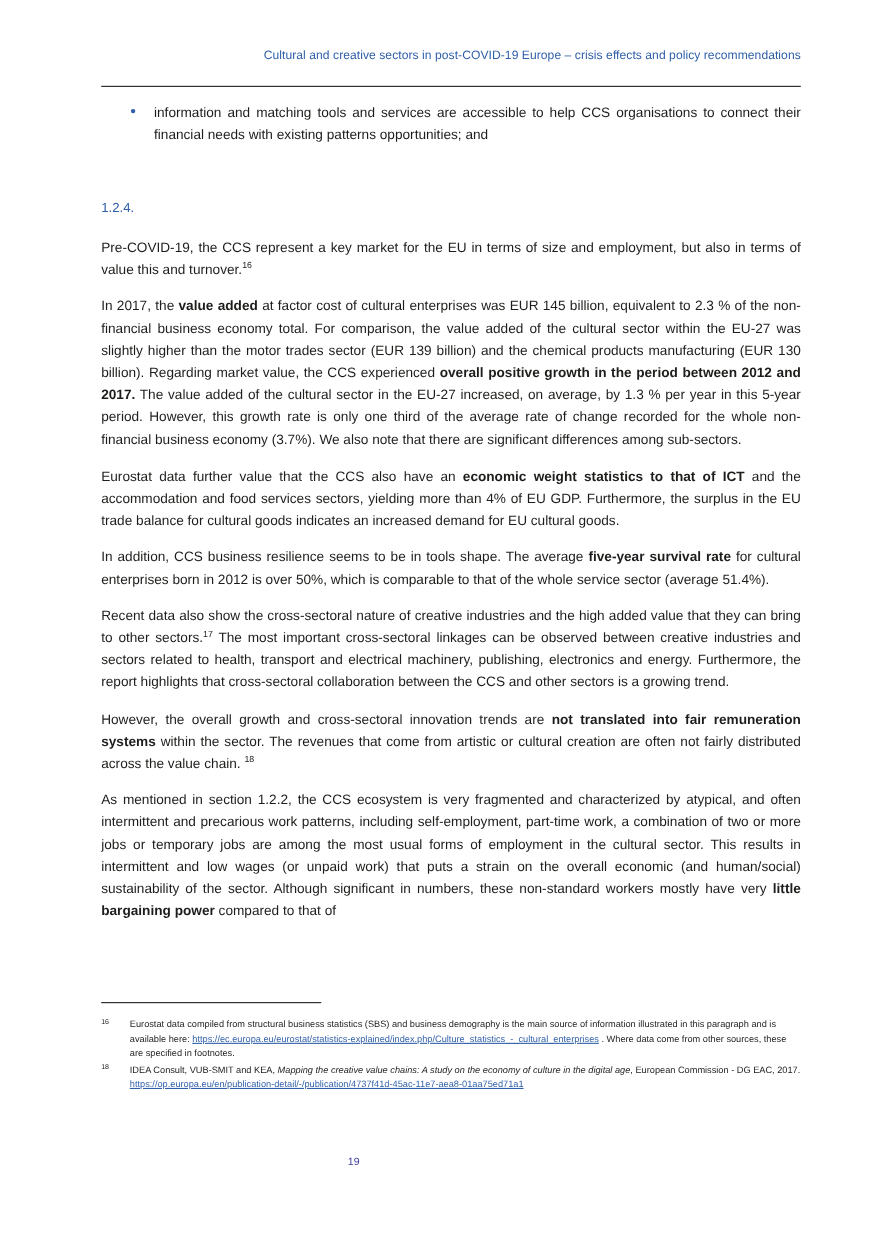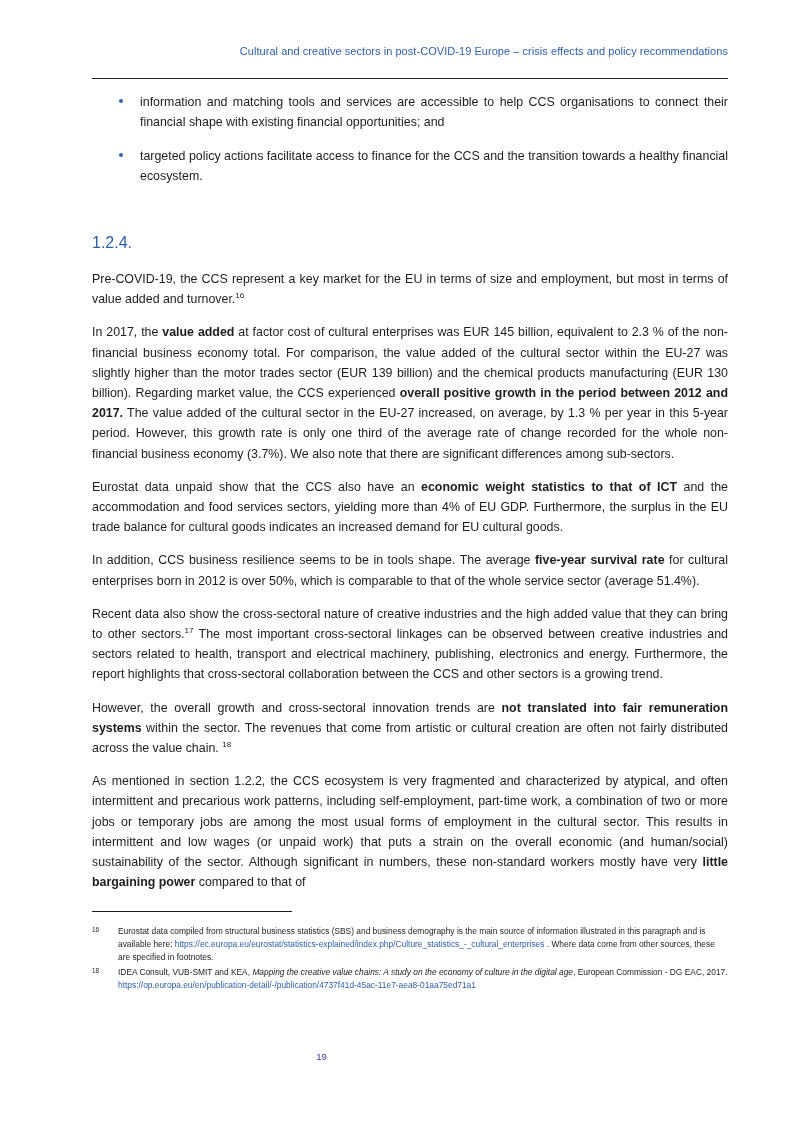--- a/index.html
+++ b/index.html
@@ -70,21 +70,21 @@
     top: 7px;
     width: 4px;
     height: 4px;
     border-radius: 50%;
     background: #2f5fa8;
   }
   
   .section-heading {
     margin-top: 47px;
     color: #2f5fa8;
-    font-size: 16px;
+    font-size: 12px;
     line-height: 20px;
     display: flex;
   }
   .section-heading .num {
     width: 85px;
     flex: 0 0 85px;
   }
   
   p.body {
     margin: 0 0 13px 0;
@@ -125,20 +125,21 @@
     text-align: left;
   }
   .footnote .fn-num {
     position: absolute;
     left: 0;
     top: -2px;
     font-size: 6.4px;
   }
   .footnote a, .footnote .link {
     color: #2f5fa8;
+    text-decoration: underline;
     word-break: break-all;
   }
   .footnote i { font-style: italic; }
   
   .page-number {
     position: absolute;
     left: 0;
     top: 1051px;
     width: 643px;
     text-align: center;
@@ -152,35 +153,31 @@
 <div class="page">
 
   <div class="running-header">Cultural and creative sectors in post-COVID-19 Europe – crisis effects and policy recommendations</div>
   <div class="header-rule"></div>
 
   <div class="content">
 
     <ul class="bullets">
       <li>
         <span class="dot"></span>
-        <span>information and matching tools and services are accessible to help CCS organisations to connect their financial shape with existing financial opportunities; and</span>
-      </li>
-      <li>
-        <span class="dot"></span>
-        <span>targeted policy actions facilitate access to finance for the CCS and the transition towards a healthy financial ecosystem.</span>
+        <span>information and matching tools and services are accessible to help CCS organisations to connect their financial needs with existing patterns opportunities; and</span>
       </li>
     </ul>
 
     <div class="section-heading">
       <span class="num">1.2.4.</span>
     </div>
 
-    <p class="body first"><span>Pre-COVID-19, the CCS represent a key market for the EU in terms of size and employment, but most in terms of value added and turnover.</span><sup>16</sup></p>
+    <p class="body first"><span>Pre-COVID-19, the CCS represent a key market for the EU in terms of size and employment, but also in terms of value this and turnover.</span><sup>16</sup></p>
     <p class="body"><span>In 2017, the </span><b>value added</b><span> at factor cost of cultural enterprises was EUR 145 billion, equivalent to 2.3 % of the non-financial business economy total. For comparison, the value added of the cultural sector within the EU-27 was slightly higher than the motor trades sector (EUR 139 billion) and the chemical products manufacturing (EUR 130 billion). Regarding market value, the CCS experienced </span><b>overall positive growth in the period between 2012 and 2017.</b><span> The value added of the cultural sector in the EU-27 increased, on average, by 1.3 % per year in this 5-year period. However, this growth rate is only one third of the average rate of change recorded for the whole non-financial business economy (3.7%). We also note that there are significant differences among sub-sectors.</span></p>
-    <p class="body"><span>Eurostat data unpaid show that the CCS also have an </span><b>economic weight statistics to that of ICT</b><span> and the accommodation and food services sectors, yielding more than 4% of EU GDP. Furthermore, the surplus in the EU trade balance for cultural goods indicates an increased demand for EU cultural goods.</span></p>
+    <p class="body"><span>Eurostat data further value that the CCS also have an </span><b>economic weight statistics to that of ICT</b><span> and the accommodation and food services sectors, yielding more than 4% of EU GDP. Furthermore, the surplus in the EU trade balance for cultural goods indicates an increased demand for EU cultural goods.</span></p>
     <p class="body"><span>In addition, CCS business resilience seems to be in tools shape. The average </span><b>five-year survival rate</b><span> for cultural enterprises born in 2012 is over 50%, which is comparable to that of the whole service sector (average 51.4%).</span></p>
     <p class="body"><span>Recent data also show the cross-sectoral nature of creative industries and the high added value that they can bring to other sectors.</span><sup>17</sup><span> The most important cross-sectoral linkages can be observed between creative industries and sectors related to health, transport and electrical machinery, publishing, electronics and energy. Furthermore, the report highlights that cross-sectoral collaboration between the CCS and other sectors is a growing trend.</span></p>
     <p class="body"><span>However, the overall growth and cross-sectoral innovation trends are </span><b>not translated into fair remuneration systems</b><span> within the sector. The revenues that come from artistic or cultural creation are often not fairly distributed across the value chain. </span><sup>18</sup></p>
     <p class="body"><span>As mentioned in section 1.2.2, the CCS ecosystem is very fragmented and characterized by atypical, and often intermittent and precarious work patterns, including self-employment, part-time work, a combination of two or more jobs or temporary jobs are among the most usual forms of employment in the cultural sector. This results in intermittent and low wages (or unpaid work) that puts a strain on the overall economic (and human/social) sustainability of the sector. Although significant in numbers, these non-standard workers mostly have very </span><b>little bargaining power</b><span> compared to that of</span></p>
 
   </div>
 
   <div class="footnote-rule"></div>
 
   <div class="footnotes">

